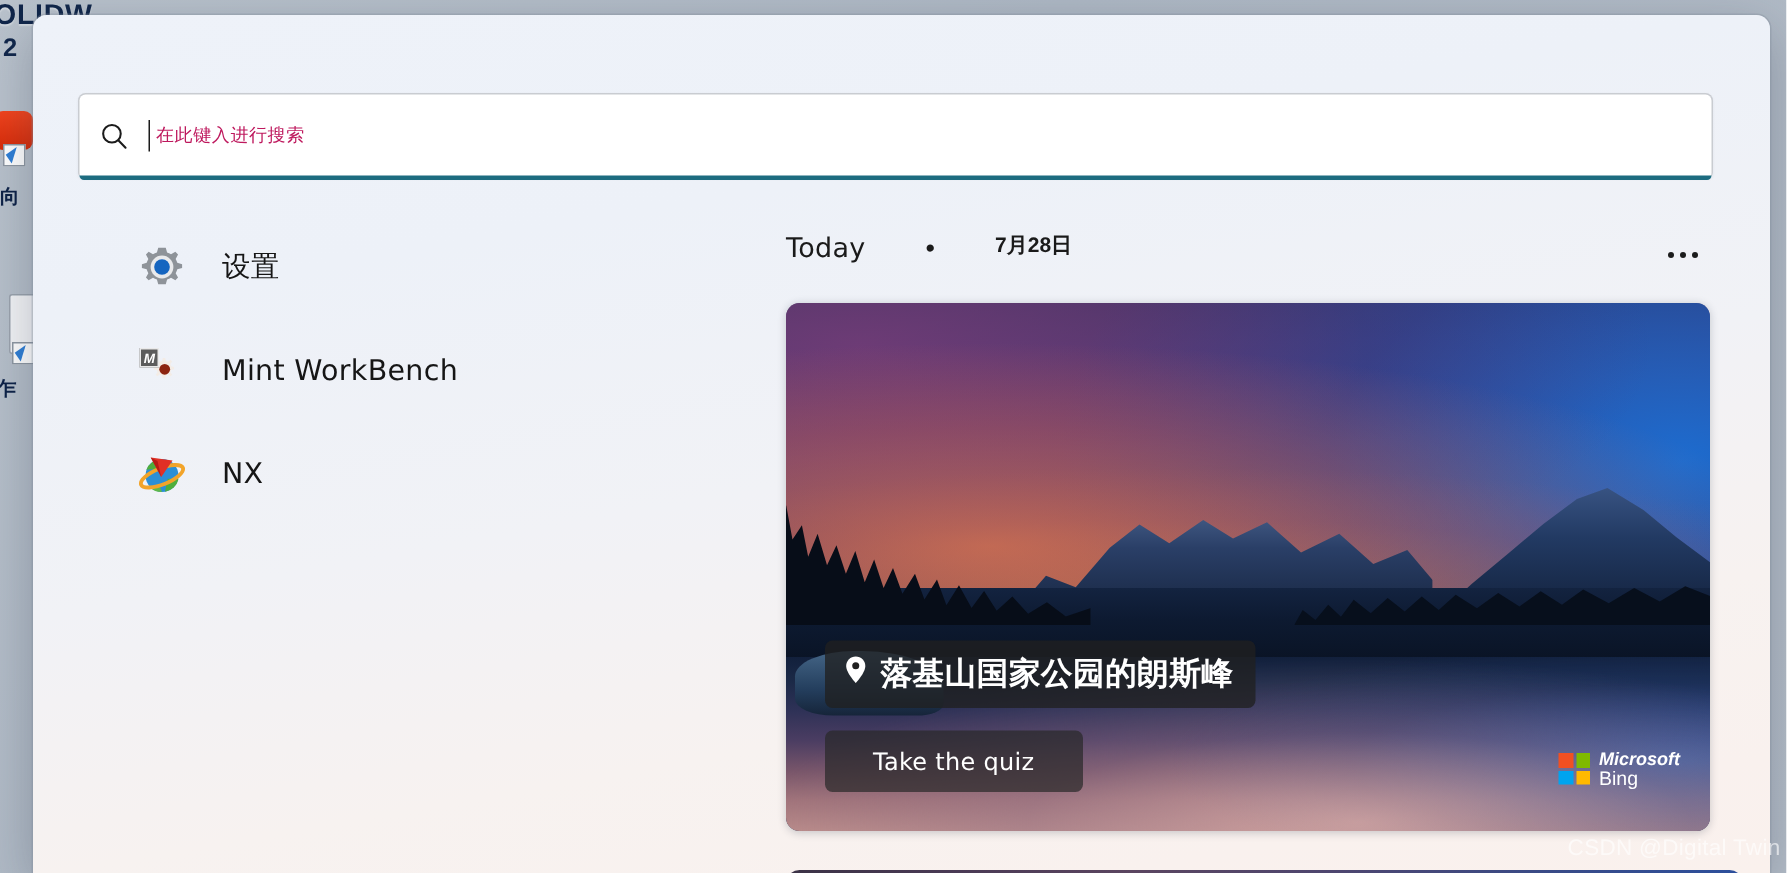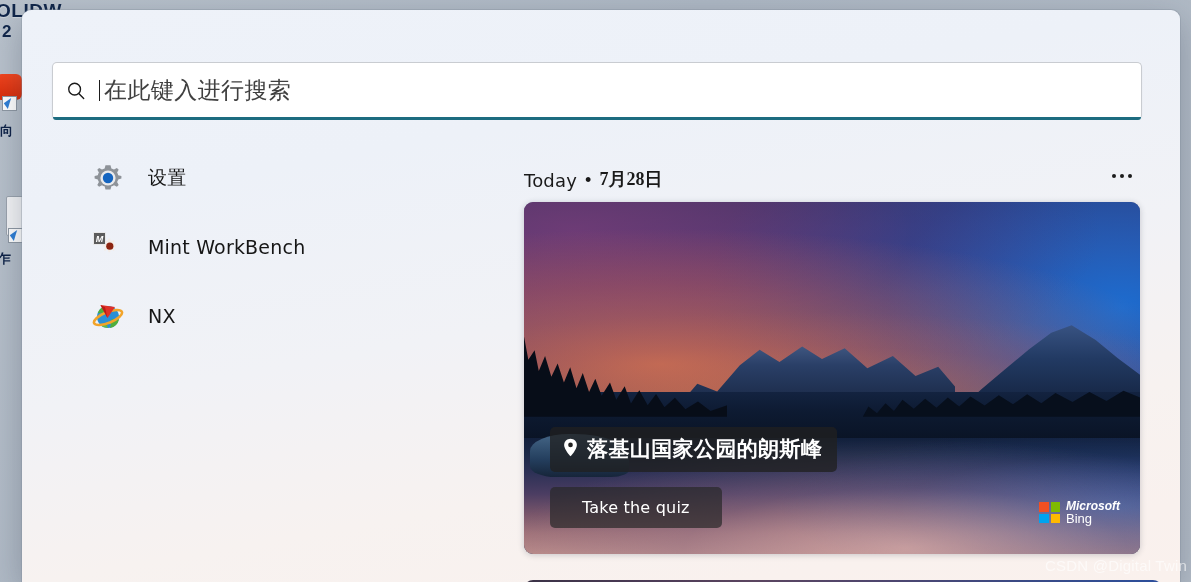--- a/index.html
+++ b/index.html
@@ -144,22 +144,22 @@
     color: #1b1b1b;
   }
   .caret {
     width: 1px;
     height: 21px;
     background: #1b1b1b;
     flex: 0 0 auto;
     margin-right: 4px;
   }
   .search-ph {
-    font-size: 23px;
-    color: #404040;
+    font-size: 12px;
+    color: #be185d;
     letter-spacing: .4px;
     font-family: Liberation Sans, sans-serif;
   }
 
   
   #recent {
     position: absolute;
     left: 30px;
     top: 145px;
     width: 420px;
@@ -220,40 +220,41 @@
 
   
   #today {
     position: absolute;
     left: 480px;
     top: 145px;
     right: 18px;
   }
   #today-head {
     display: flex;
-    align-items: flex-end;
+    align-items: flex-start;
     height: 36px;
     padding: 0 22px 0 22px;
+    gap: 32px;
   }
   .today-title {
     font-size: 18px;
     color: #1a1a1a;
     font-family: "DejaVu Sans", "Liberation Sans", sans-serif;
     letter-spacing: .2px;
   }
   .today-dot {
     margin: 0 8px;
     font-size: 18px;
     color: #1a1a1a;
   }
   .today-date {
-    font-size: 18px;
+    font-size: 14px;
     font-weight: 600;
     color: #1a1a1a;
-    font-family: Liberation Serif, serif;
+    font-family: Liberation Sans, sans-serif;
   }
   #more-btn {
     margin-left: auto;
     width: 36px;
     height: 30px;
     display: flex;
     align-items: center;
     justify-content: center;
     gap: 4px;
     border-radius: 4px;

